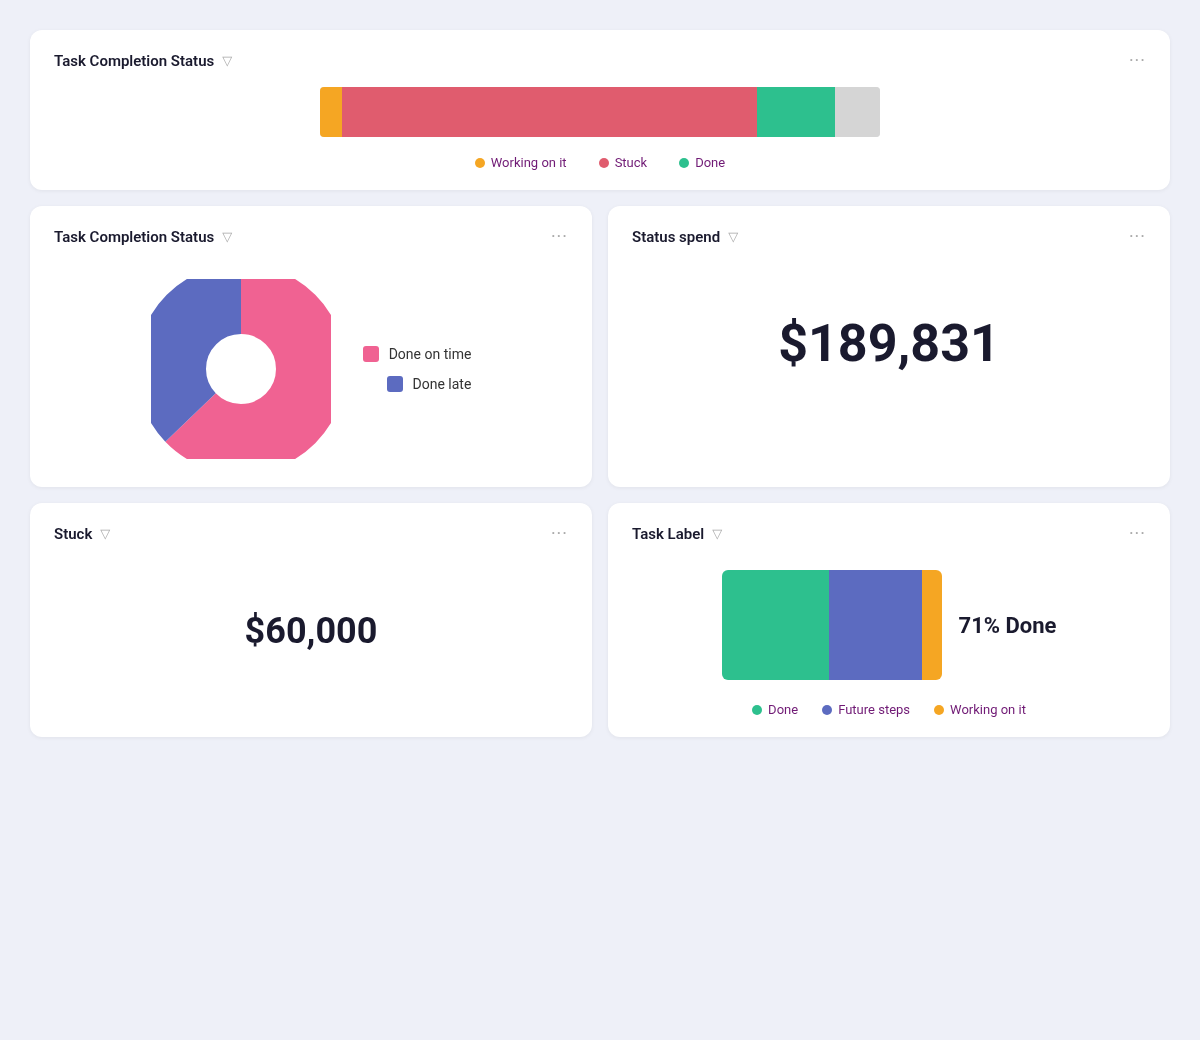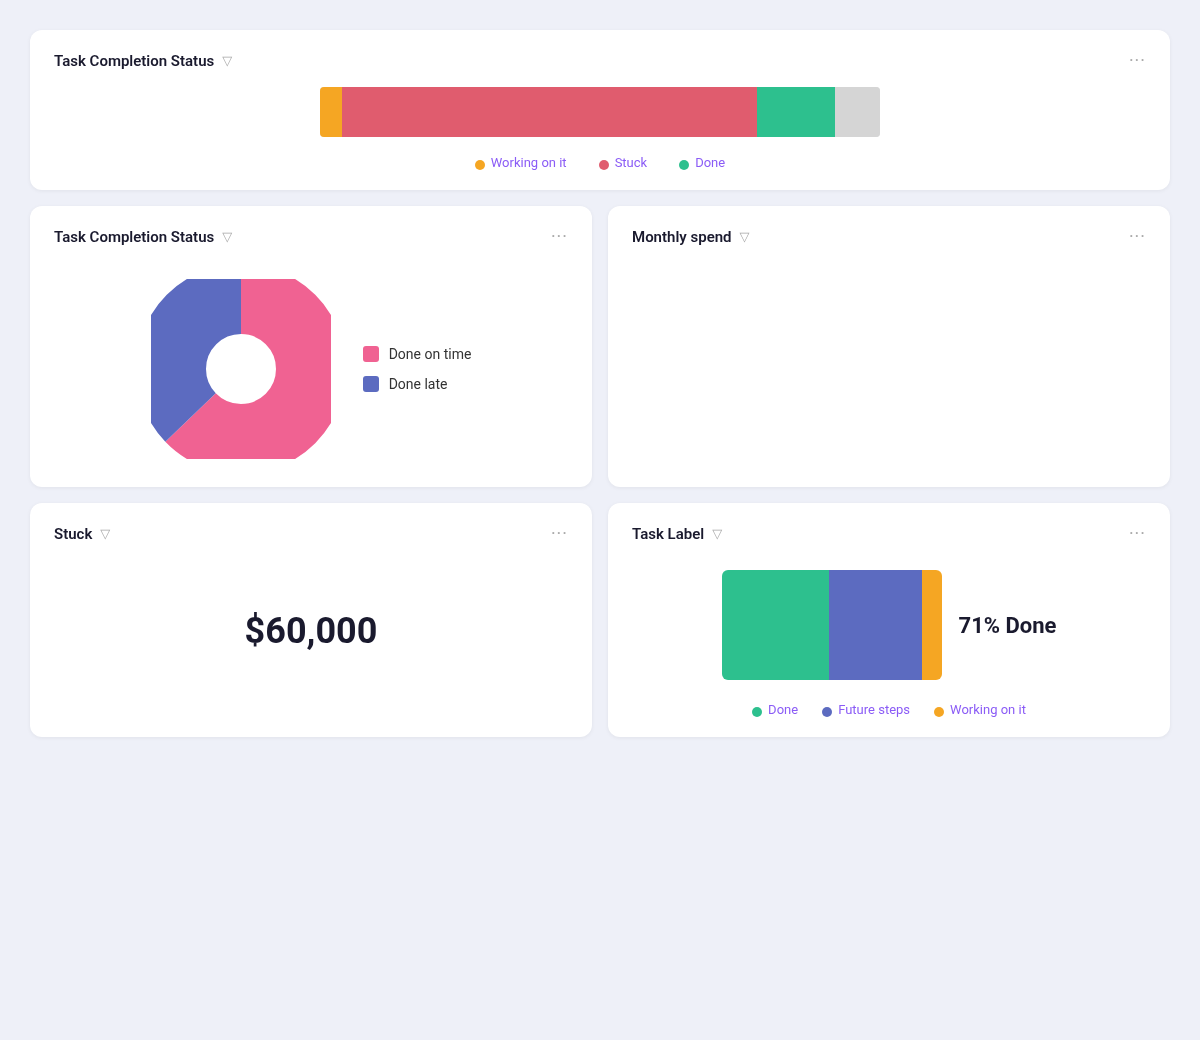--- a/index.html
+++ b/index.html
@@ -67,24 +67,24 @@
       height: 100%;
     }
     .bar-legend {
       display: flex;
       justify-content: center;
       gap: 32px;
       margin-top: 6px;
     }
     .legend-item {
       display: flex;
-      align-items: flex-end;
+      align-items: center;
       gap: 6px;
       font-size: 13px;
-      color: #8b5cf6;
+      color: #701a75;
     }
     .legend-dot {
       width: 10px;
       height: 10px;
       border-radius: 50%;
     }
     
     .bottom-row {
       display: grid;
       grid-template-columns: 1fr 1fr;
@@ -99,20 +99,21 @@
       padding: 16px 0 8px;
     }
     .pie-svg {
       width: 180px;
       height: 180px;
     }
     .pie-legend {
       display: flex;
       flex-direction: column;
       gap: 14px;
+      align-items: flex-end;
     }
     .pie-legend-item {
       display: flex;
       align-items: center;
       gap: 10px;
       font-size: 14px;
       color: #333;
     }
     .legend-square {
       width: 16px;
@@ -236,25 +237,26 @@
             <div class="legend-square" style="background:#5C6BC0;"></div>
             <span>Done late</span>
           </div>
         </div>
       </div>
     </div>
 
     <div class="card">
       <div class="card-header">
         <div class="card-title-group">
-          <span class="card-title">Monthly spend</span>
+          <span class="card-title">Status spend</span>
           <span class="filter-icon">▽</span>
         </div>
         <span class="more-icon">···</span>
       </div>
+      <div class="spend-value">$189,831</div>
     </div>
   </div>
 
   <div class="bottom-row">
 
     <div class="card">
       <div class="card-header">
         <div class="card-title-group">
           <span class="card-title">Stuck</span>
           <span class="filter-icon">▽</span>

